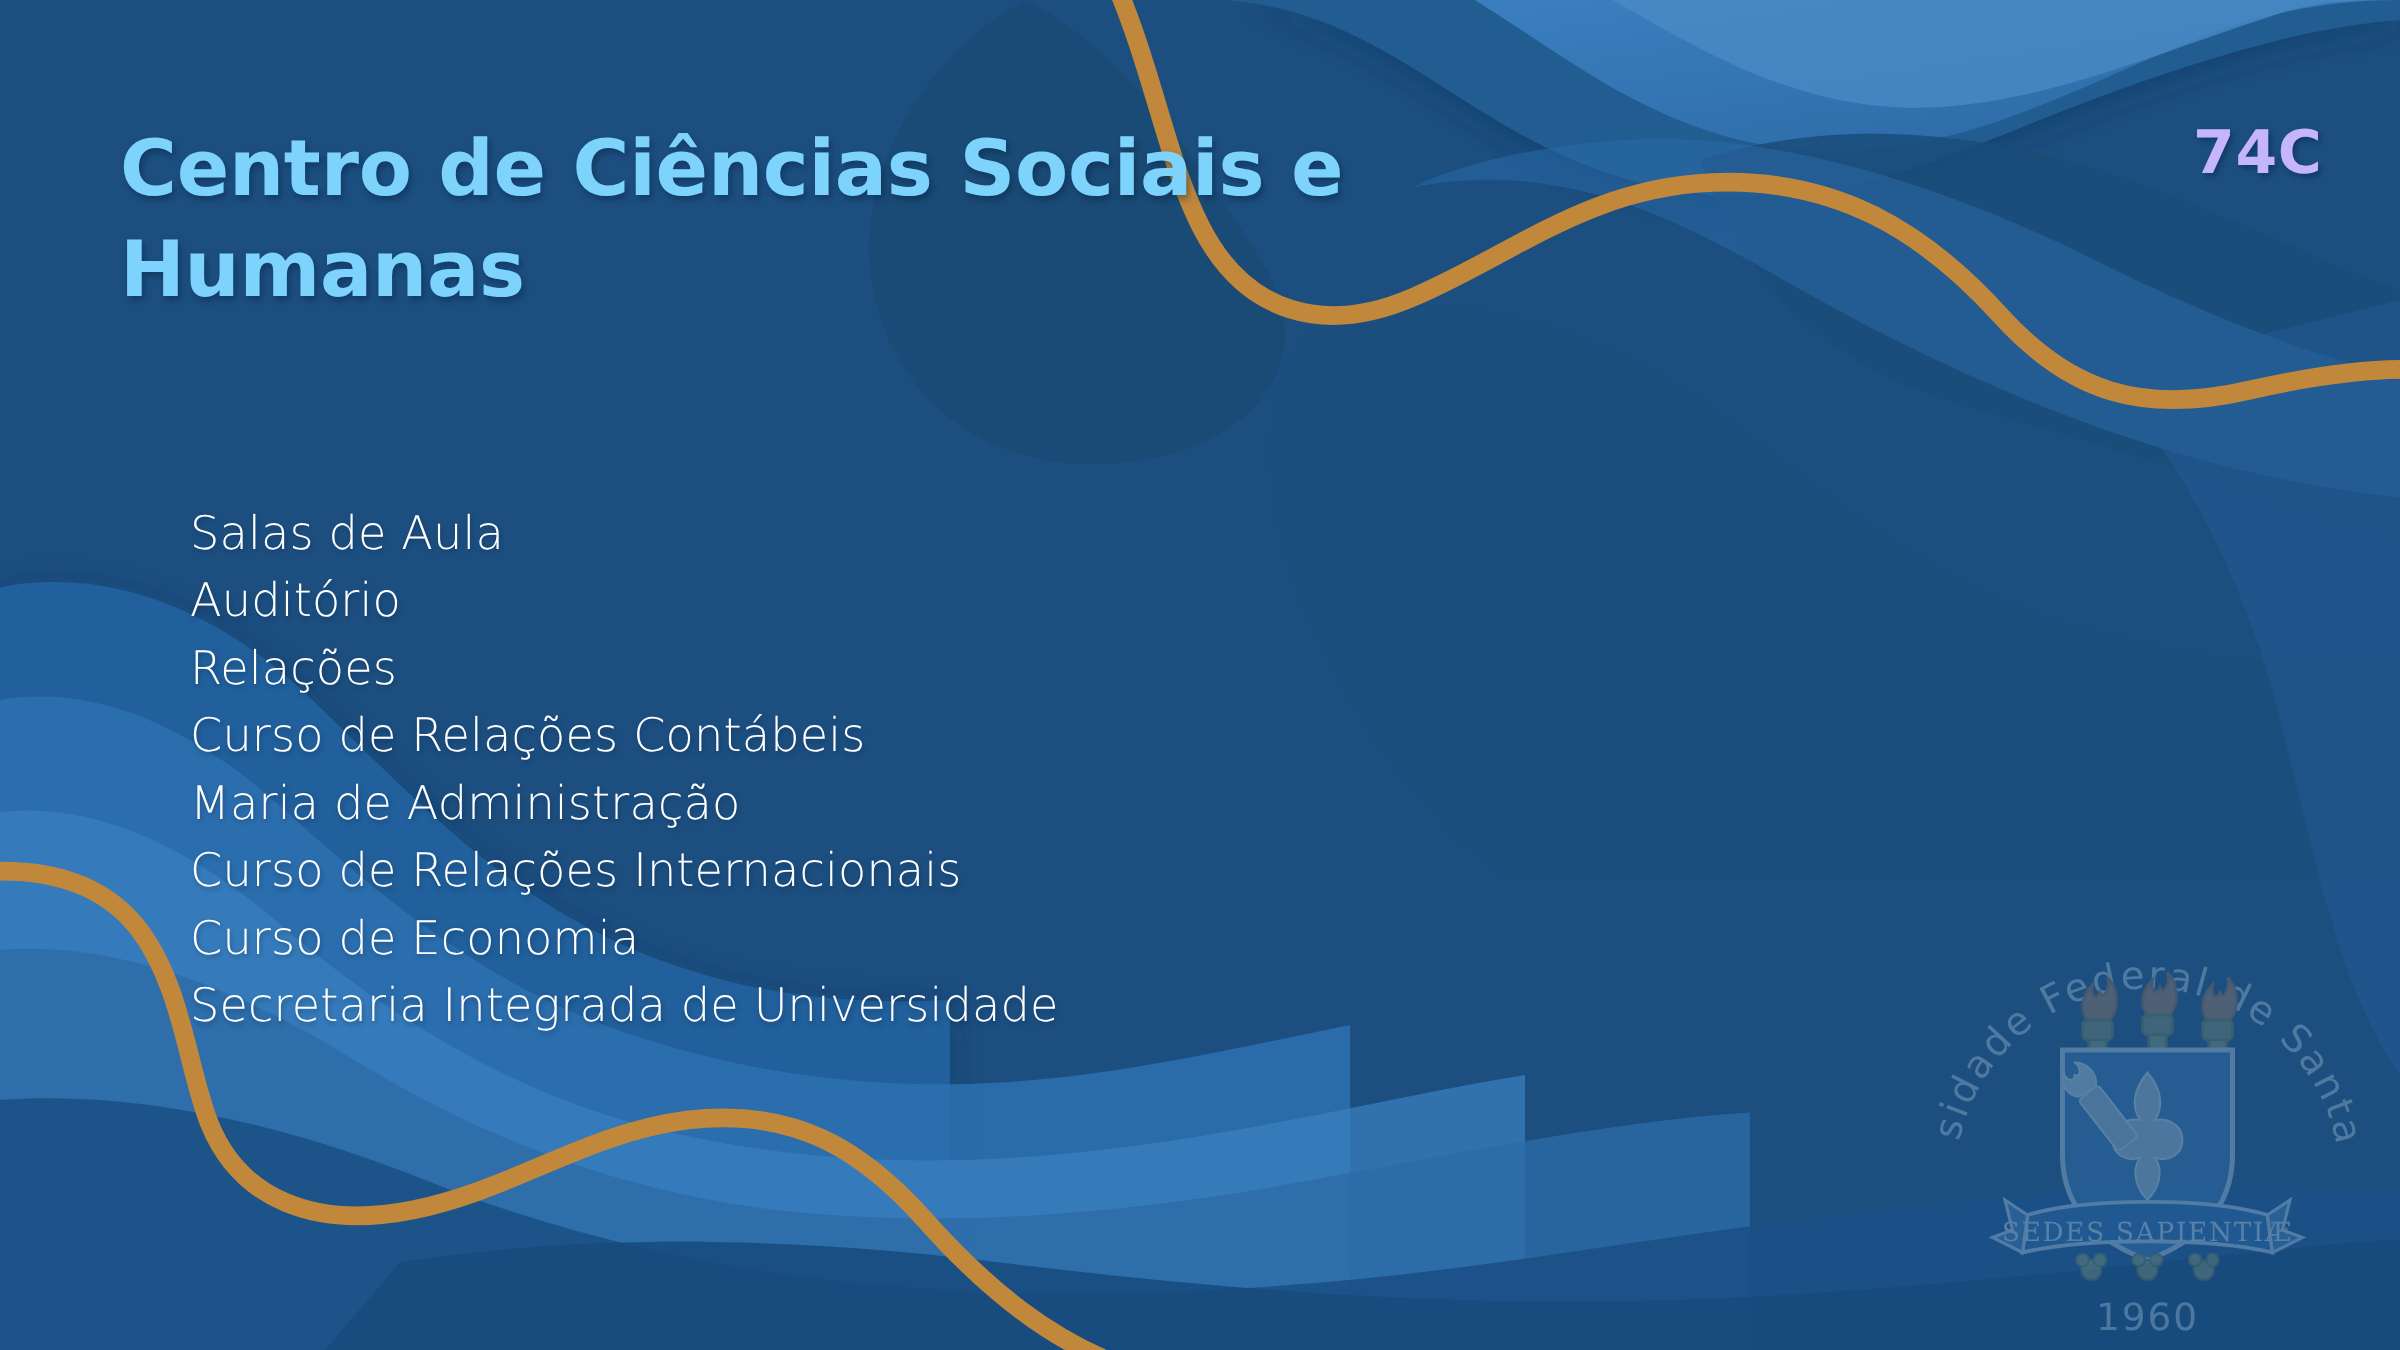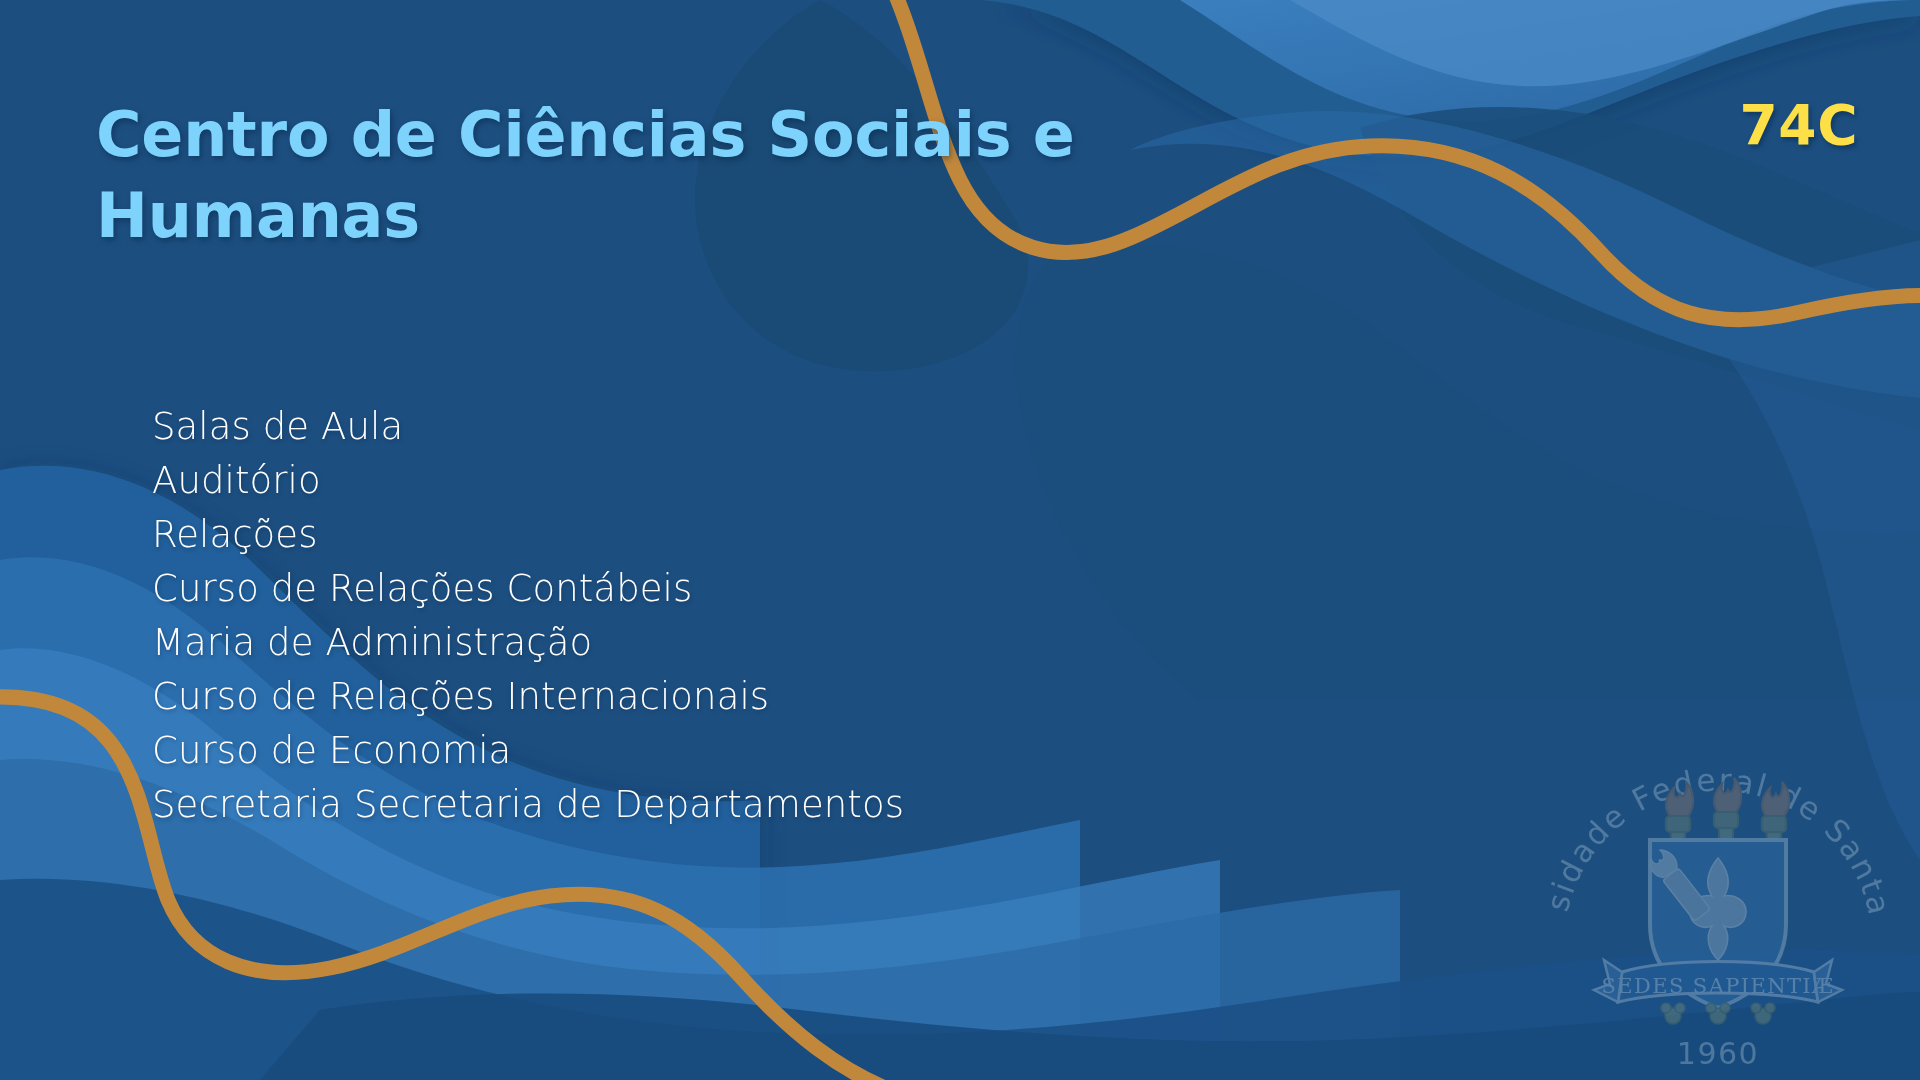--- a/index.html
+++ b/index.html
@@ -37,23 +37,23 @@
 
   
   #content {
     position:absolute; inset:0;
     padding:0;
   }
 
   #room-code {
     position:absolute;
     right:62px; top:98px;
-    font-size:55px;
+    font-size:48px;
     font-weight:700;
-    color:#fde047;
+    color:#c4b5fd;
     letter-spacing:0.5px;
     text-shadow:2px 3px 5px rgba(0,28,58,0.45);
     line-height:1;
     white-space:nowrap;
   }
 
   #page-title {
     position:absolute;
     left:96px; top:95px;
     width:1060px;
@@ -249,17 +249,17 @@
     <h1 id="page-title">Centro de Ciências Sociais e Humanas</h1>
 
     <ul id="room-list">
       <li>Salas de Aula</li>
       <li>Auditório</li>
       <li>Relações</li>
       <li>Curso de Relações Contábeis</li>
       <li>Maria de Administração</li>
       <li>Curso de Relações Internacionais</li>
       <li>Curso de Economia</li>
-      <li>Secretaria Secretaria de Departamentos</li>
+      <li>Secretaria Integrada de Universidade</li>
     </ul>
 
   </div>
 </div>
 
 </body></html>

